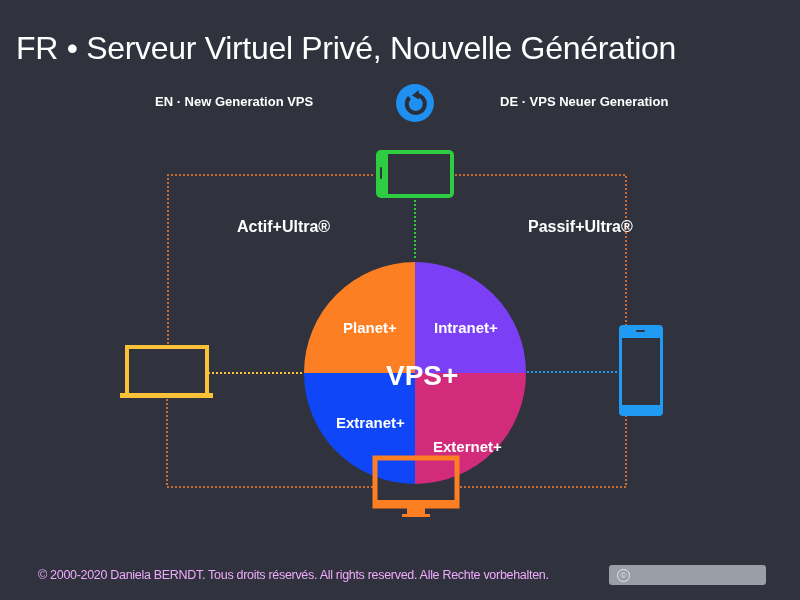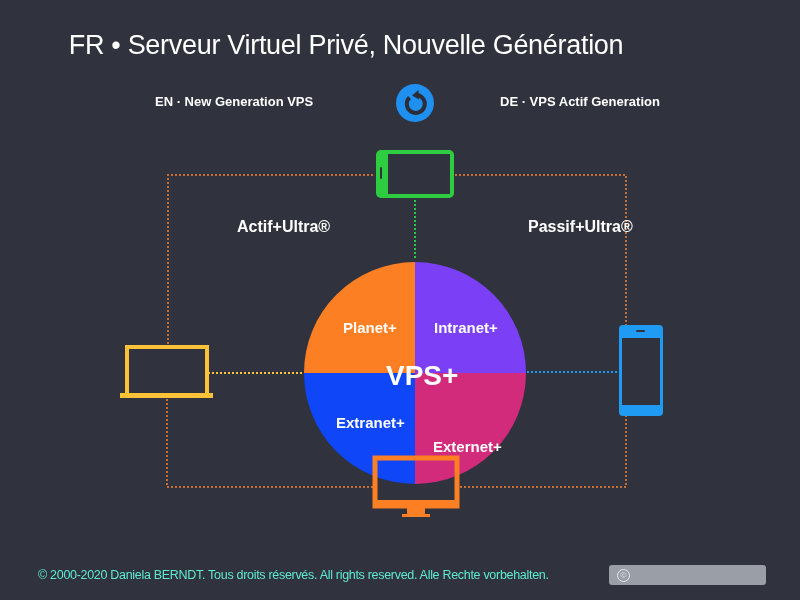--- a/index.html
+++ b/index.html
@@ -5,21 +5,21 @@
   html, body { margin: 0; padding: 0; }
   body {
     width: 800px; height: 600px; overflow: hidden;
     background: #30333d;
     font-family: "Liberation Sans", "DejaVu Sans", sans-serif;
     color: #ffffff;
     position: relative;
   }
   .title {
     position: absolute; left: 0; top: 30px; width: 692px;
-    text-align: center; font-size: 27px; font-weight: normal;
+    text-align: center; font-size: 32px; font-weight: normal;
     letter-spacing: -0.3px;
   }
   .sub {
     position: absolute; top: 94px; font-size: 13px; font-weight: bold;
   }
   .sub-en { left: 155px; }
   .sub-de { left: 500px; }
   .refresh-icon { position: absolute; left: 396px; top: 84px; width: 38px; height: 38px; }
 
   .diagram { position: absolute; left: 0; top: 0; width: 800px; height: 600px; }
@@ -30,40 +30,40 @@
   .zone-active { left: 237px; }
   .zone-passive { left: 488px; margin-left: 40px; }
 
   .seg-label {
     position: absolute; font-size: 15px; font-weight: bold; color: #fff;
   }
   .center-label {
     position: absolute; left: 386px; top: 360px; font-size: 28px; font-weight: bold;
   }
   .footer-text {
-    position: absolute; left: 38px; top: 568px; font-size: 12.5px; color: #5eead4;
+    position: absolute; left: 38px; top: 568px; font-size: 12.5px; color: #f0abfc;
     letter-spacing: -0.3px;
   }
   .badge {
     position: absolute; left: 609px; top: 565px; width: 157px; height: 20px;
     background: #9a9ea6; border-radius: 3px; display: flex; align-items: center;
     gap: 5px; padding-left: 8px; box-sizing: border-box;
   }
   .badge-c {
     width: 11px; height: 11px; border: 1.2px solid #e8e8e8; border-radius: 50%;
     font-size: 8px; line-height: 11px; text-align: center; color: #e8e8e8;
   }
   .badge-text { font-size: 9px; font-weight: bold; color: #f0f0f0; letter-spacing: 0.1px; }
 </style>
 </head>
 <body>
 
 <div class="title">FR • Serveur Virtuel Privé, Nouvelle Génération</div>
 <div class="sub sub-en">EN · New Generation VPS</div>
-<div class="sub sub-de">DE · VPS Actif Generation</div>
+<div class="sub sub-de">DE · VPS Neuer Generation</div>
 
 <svg class="refresh-icon" viewBox="0 0 38 38">
   <circle cx="19" cy="19" r="19" fill="#1f8ff0"></circle>
   <path d="M13.5 13.5 A9 9 0 1 0 21 11" fill="none" stroke="#2b2e38" stroke-width="4"></path>
   <path d="M22.5 6 L16 11.5 L23 15.5 Z" fill="#2b2e38"></path>
 </svg>
 
 <svg class="diagram" viewBox="0 0 800 600">
 
   <g fill="none" stroke="#c76e35" stroke-width="2" stroke-dasharray="2 2">

